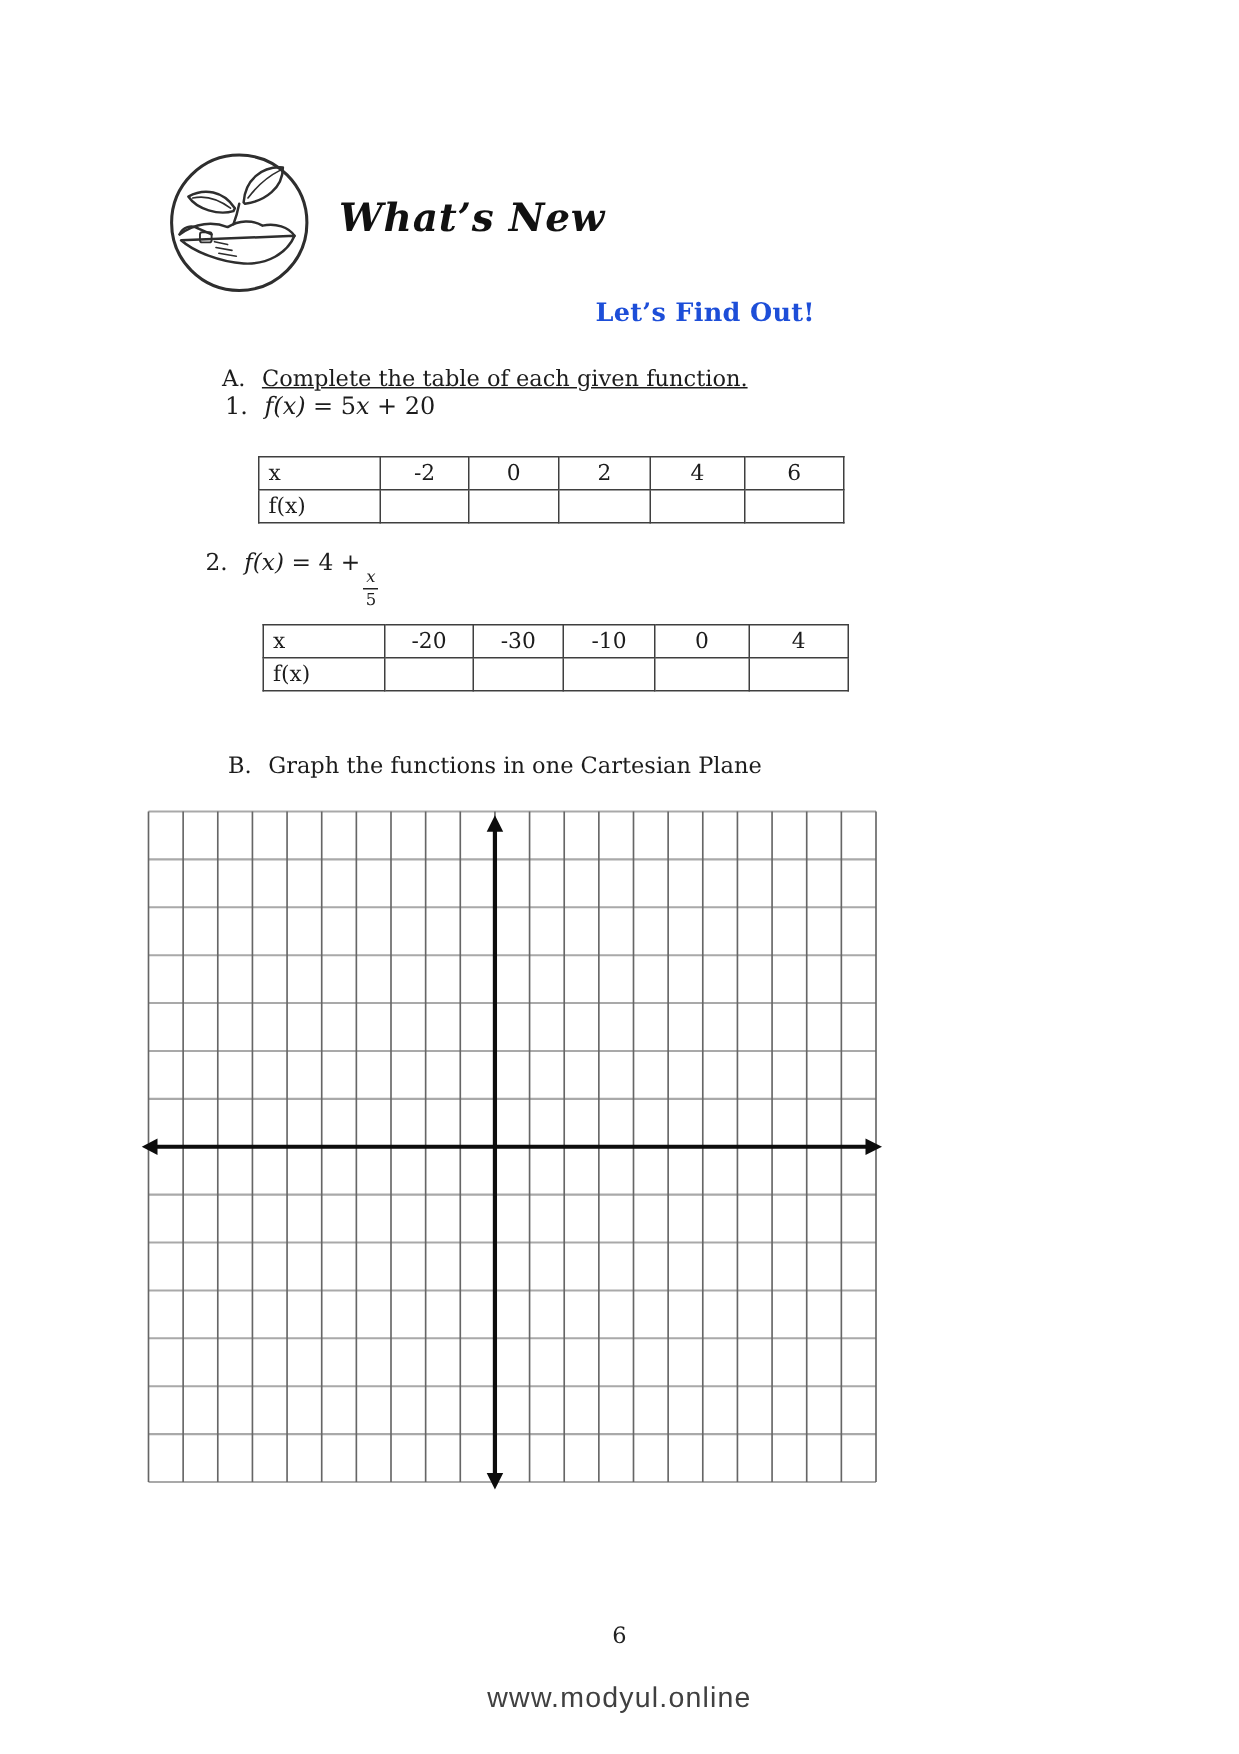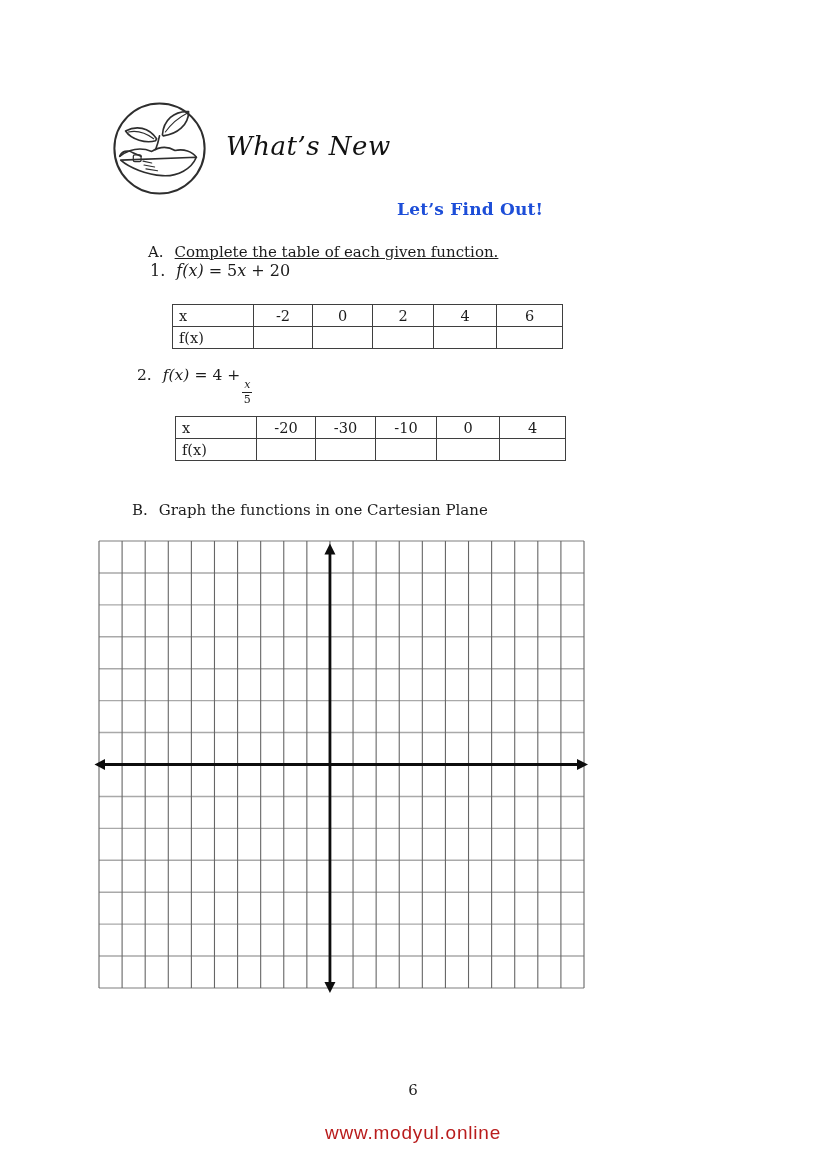--- a/index.html
+++ b/index.html
@@ -5,34 +5,34 @@
   html,body{margin:0;padding:0;}
   body{
     width:826px;height:1169px;position:relative;background:#ffffff;
     font-family:"DejaVu Serif", serif;color:#1c1c1c;overflow:hidden;
   }
   
   .logo{position:absolute;left:111px;top:100px;width:97px;height:97px;}
   .logo svg{display:block;width:100%;height:100%;}
   .title{
     position:absolute;left:226px;top:131px;
-    font-family:"DejaVu Serif",serif;font-weight:normal;font-style:italic;
+    font-family:"DejaVu Serif",serif;font-weight:bold;font-style:italic;
     font-size:26px;letter-spacing:0.5px;color:#111;
   }
   .find-out{
     position:absolute;left:397px;top:199px;
     font-size:17px;font-weight:bold;color:#1d4ed8;letter-spacing:0.2px;
   }
   
   .line{position:absolute;font-size:15px;white-space:nowrap;}
   .line .lbl{display:inline-block;margin-right:11px;}
   .part-a{left:148px;top:243px;text-decoration:underline;}
   .prob-1{left:150px;top:261px;font-size:16px;}
   .prob-2{left:137px;top:366px;font-size:15.5px;}
-  .part-b{left:132px;top:501px;}
+  .part-b{left:152px;top:501px;}
   .eq i{font-style:italic;font-family:"DejaVu Serif",serif;}
   .eq .sign{margin:0 5px;}
   .frac{
     display:inline-flex;flex-direction:column;align-items:center;
     vertical-align:-8px;line-height:1.05;font-size:11px;margin-left:2px;
   }
   .frac .num{border-bottom:1px solid #222;padding:0 2px 1px 2px;font-style:italic;}
   .frac .den{padding-top:1px;}
   
   .fn-table{position:absolute;border-collapse:collapse;table-layout:fixed;background:#fff;}
@@ -198,13 +198,13 @@
       <line x1="11" y1="227.5" x2="489" y2="227.5" stroke="#0d0d0d" stroke-width="2.8"></line>
       <line x1="238.95238095238096" y1="15" x2="238.95238095238096" y2="448" stroke="#0d0d0d" stroke-width="2.8"></line>
       <polygon points="3.5,227.5 14,222 14,233" fill="#0d0d0d"></polygon>
       <polygon points="497,227.5 486,222 486,233" fill="#0d0d0d"></polygon>
       <polygon points="238.95238095238096,6.5 233.45238095238096,17.5 244.45238095238096,17.5" fill="#0d0d0d"></polygon>
       <polygon points="238.95238095238096,456 233.45238095238096,445 244.45238095238096,445" fill="#0d0d0d"></polygon>
     </svg>
 </div>
 
 <div class="page-number">6</div>
-<div class="watermark" style="color: #b91c1c;">www.modyul.online</div>
+<div class="watermark" style="color: #404040;">www.modyul.online</div>
 
 </body></html>

